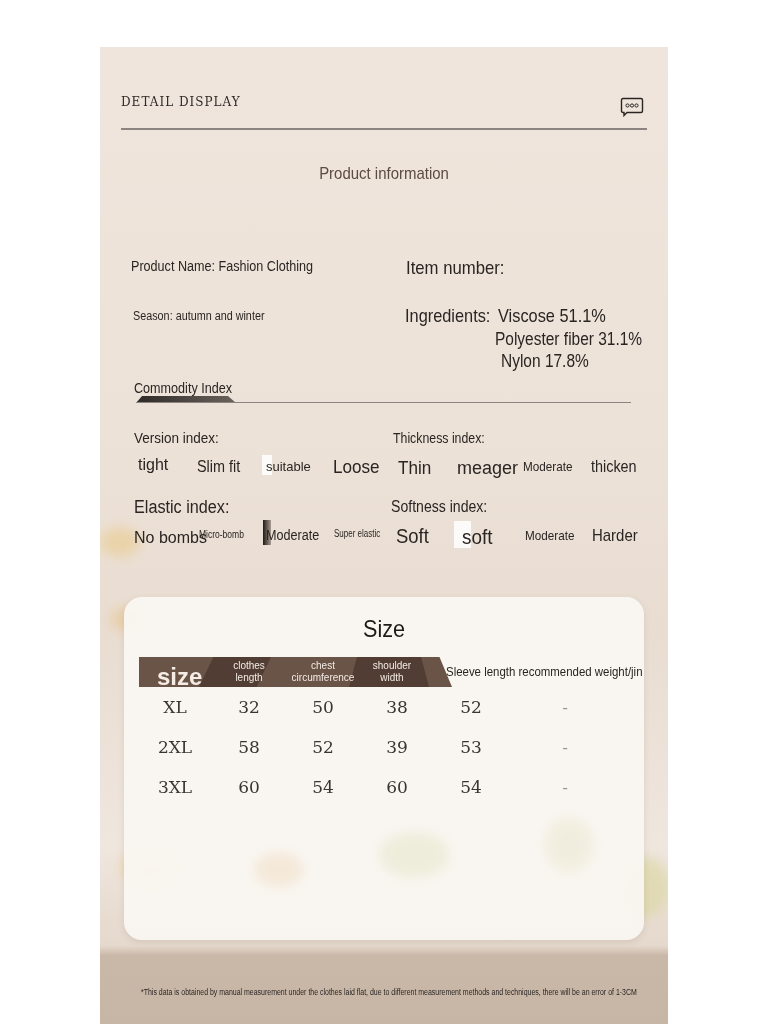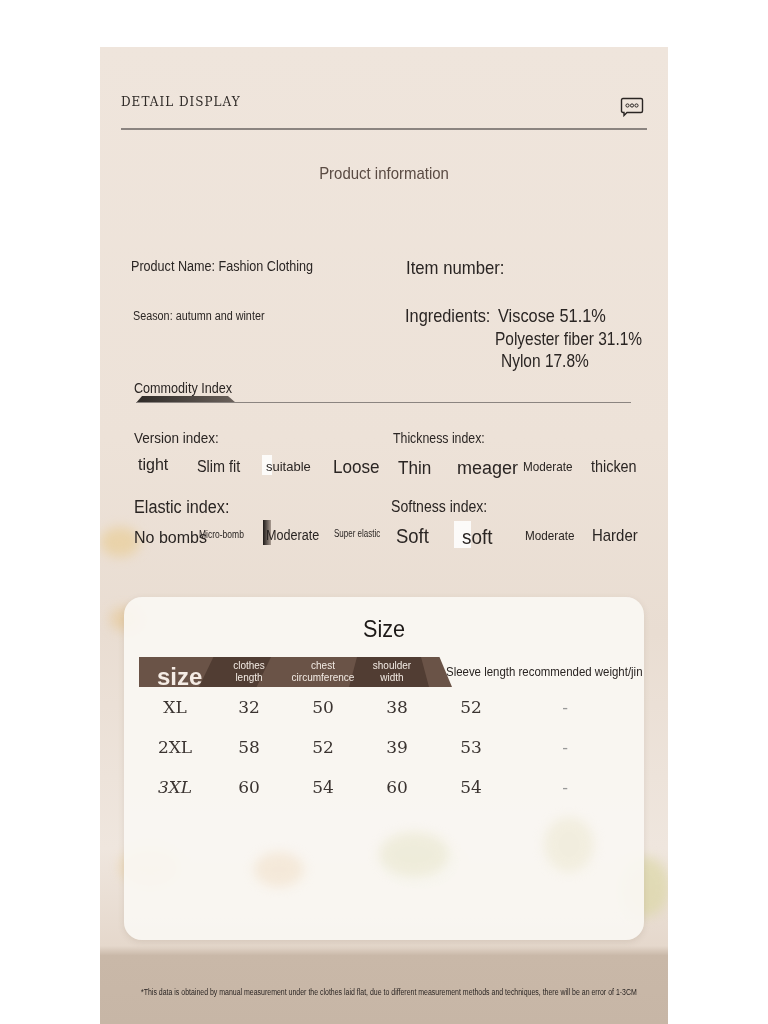--- a/index.html
+++ b/index.html
@@ -129,21 +129,21 @@
     </div>
     <div class="row" style="top:140px;">
       <span class="cell" style="left:36px;">2XL</span>
       <span class="cell" style="left:110px;">58</span>
       <span class="cell" style="left:184px;">52</span>
       <span class="cell" style="left:258px;">39</span>
       <span class="cell" style="left:332px;">53</span>
       <span class="cell" style="left:426px;color:#999;">-</span>
     </div>
     <div class="row" style="top:180px;">
-      <span class="cell" style="left:36px;font-style:italic;">3XL</span>
+      <span class="cell" style="left:36px;">3XL</span>
       <span class="cell" style="left:110px;">60</span>
       <span class="cell" style="left:184px;">54</span>
       <span class="cell" style="left:258px;">60</span>
       <span class="cell" style="left:332px;">54</span>
       <span class="cell" style="left:426px;color:#999;">-</span>
     </div>
 
     <div class="leaf" style="left:255px;top:235px;width:70px;height:45px;background:#e6e3c7;opacity:.5;"></div>
     <div class="leaf" style="left:130px;top:255px;width:50px;height:35px;background:#f0dcc2;opacity:.5;"></div>
     <div class="leaf" style="left:420px;top:220px;width:50px;height:55px;background:#ebe6cc;opacity:.5;"></div>

